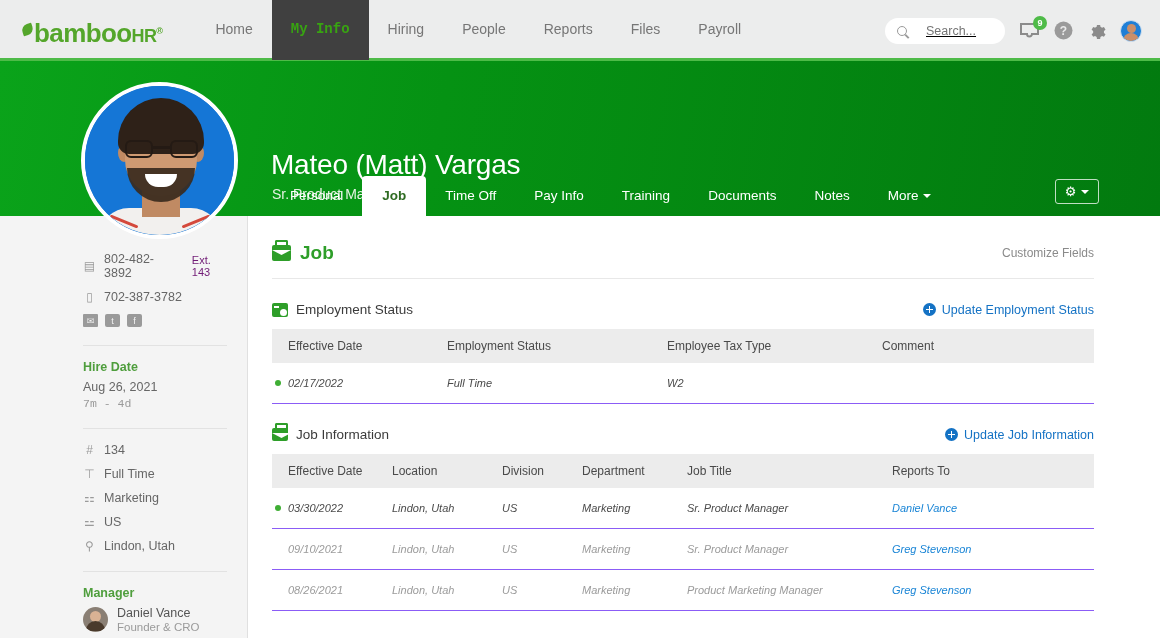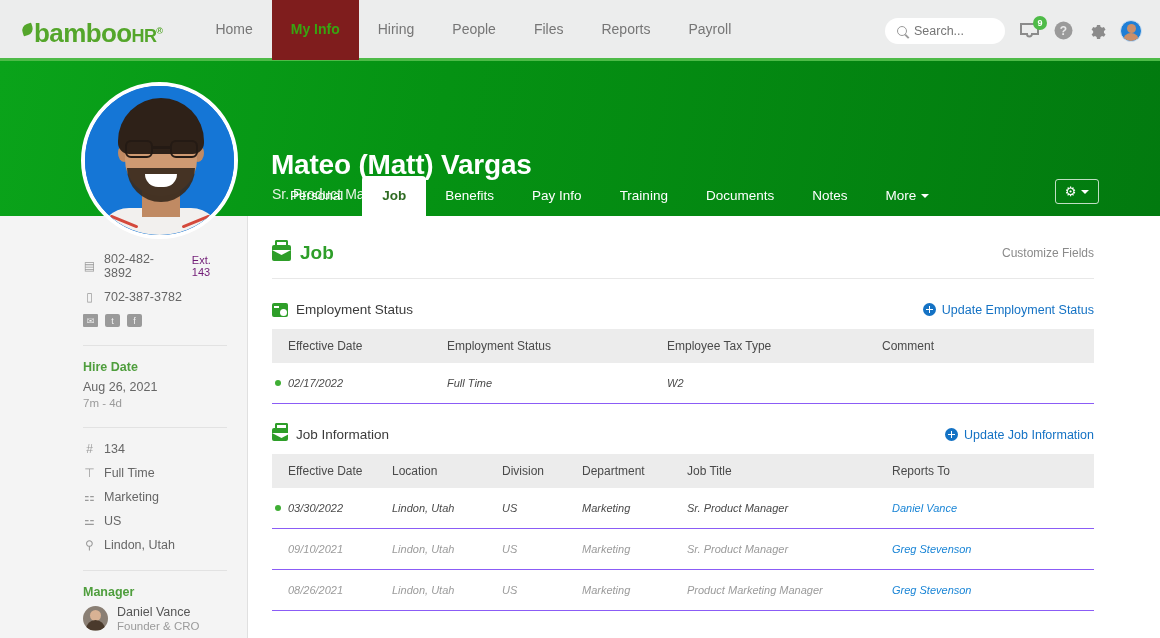--- a/index.html
+++ b/index.html
@@ -47,36 +47,38 @@
     display: flex; align-items: center;
     padding: 0 19px;
     font-size: 14px;
     color: #767676;
     cursor: pointer;
     height: 61px;
   }
   .navlink.active {
     color: #38a411;
     font-weight: bold;
-    background: #7f1d1d;
+    background: #404040;
+    font-family: Liberation Mono, monospace;
   }
 
   .nav-right {
     position: absolute;
     right: 18px; top: 0;
     height: 61px;
     display: flex; align-items: center; gap: 14px;
   }
   .searchbox {
     width: 120px; height: 26px;
     background: #fff;
     border-radius: 14px;
     display: flex; align-items: center;
     padding-left: 12px;
-    gap: 7px;
+    gap: 19px;
+    text-decoration: underline;
   }
   .searchbox .mag {
     width: 10px; height: 10px;
     border: 1.6px solid #9b9b9b;
     border-radius: 50%;
     position: relative;
     flex: none;
   }
   .searchbox .mag::after {
     content: ''; position: absolute;
@@ -157,21 +159,21 @@
     position:absolute; height:3px; background:#d4493c; border-radius:2px;
   }
   .shirt .st1 { left:10px; top:12px; width:30px; transform: rotate(22deg); }
   .shirt .st2 { left:82px; top:12px; width:30px; transform: rotate(-22deg); }
   .shirt .st3 { left:14px; top:26px; width:26px; transform: rotate(20deg); }
 
   .emp-name {
     position: absolute;
     left: 271px; top: 88px;
     font-size: 28px;
-    font-weight: bold;
+    font-weight: normal;
     color: #ffffff;
     letter-spacing: -0.2px;
   }
   .emp-title {
     position: absolute;
     left: 272px; top: 125px;
     font-size: 14px;
     color: #e6f3e3;
   }
   .gear-btn {
@@ -248,21 +250,21 @@
     color: #f4f4f4; font-size: 9px;
     cursor: pointer;
   }
   .soc.mail { border-radius: 1px; }
   .soc.tw { border-radius: 2px; }
   .soc.fb { border-radius: 2px; }
 
   .sb-div { height: 1px; background: #e2e2e2; margin: 18px 0 14px 0; }
   .sb-label { font-size: 12.5px; color: #4f9e3d; font-weight: bold; margin-bottom: 6px; }
   .sb-value { font-size: 12.5px; color: #666; }
-  .sb-sub { font-size: 11.5px; color: #9a9a9a; margin-top: 3px; }
+  .sb-sub { font-size: 11.5px; color: #9a9a9a; margin-top: 3px; font-family: Liberation Mono, monospace; }
 
   .attr-list { margin-top: 6px; }
   .mgr-row { display: flex; align-items: center; gap: 9px; margin-top: 6px; }
   .mgr-pic {
     width: 25px; height: 25px; border-radius: 50%;
     background: #8a7f74; flex: none; overflow: hidden; position: relative;
   }
   .mgr-pic::before { content:''; position:absolute; width:11px;height:11px;border-radius:50%;background:#d9b294; left:7px; top:4px; }
   .mgr-pic::after { content:''; position:absolute; width:19px;height:10px;border-radius:10px 10px 0 0;background:#4a3a2c; left:3px; top:14px; }
   .mgr-name { font-size: 12.5px; color: #555; }
@@ -377,22 +379,22 @@
       <span class="bamboo">bamboo</span>
       <span class="hr">HR</span>
       <span class="reg">®</span>
   </div>
 
   <div class="navlinks">
     <div class="navlink">Home</div>
     <div class="navlink active">My Info</div>
     <div class="navlink">Hiring</div>
     <div class="navlink">People</div>
+    <div class="navlink">Reports</div>
     <div class="navlink">Files</div>
-    <div class="navlink">Reports</div>
     <div class="navlink">Payroll</div>
   </div>
 
   <div class="nav-right">
     <div class="searchbox">
       <span class="mag"></span>
       <input type="text" placeholder="Search..." style="">
     </div>
 
     <div class="icon-btn">
@@ -446,21 +448,21 @@
   <div class="emp-title">Sr. Product Manager</div>
 
   <div class="gear-btn">
     <span class="gear-glyph">⚙</span>
     <span class="caret-down"></span>
   </div>
 
   <div class="ptabs">
     <div class="ptab">Personal</div>
     <div class="ptab active">Job</div>
-    <div class="ptab">Benefits</div>
+    <div class="ptab">Time Off</div>
     <div class="ptab">Pay Info</div>
     <div class="ptab">Training</div>
     <div class="ptab">Documents</div>
     <div class="ptab">Notes</div>
     <div class="ptab"><span>More</span><span class="mcaret"></span></div>
   </div>
 </div>
 
 <div class="body-area">
 

